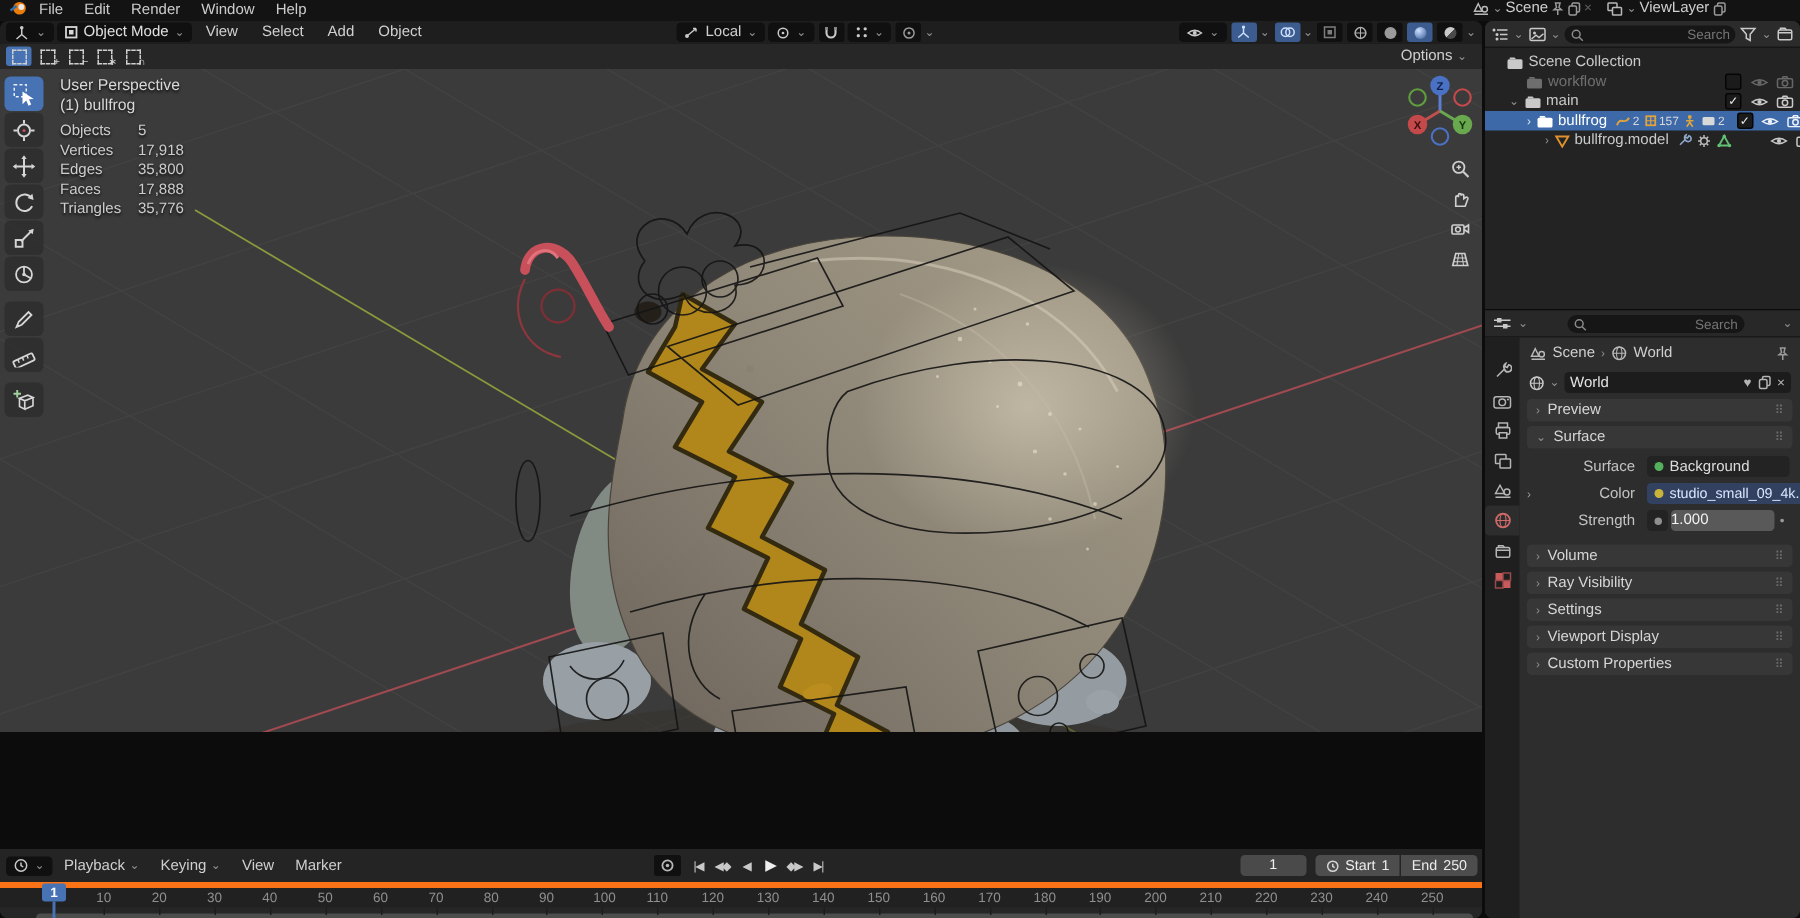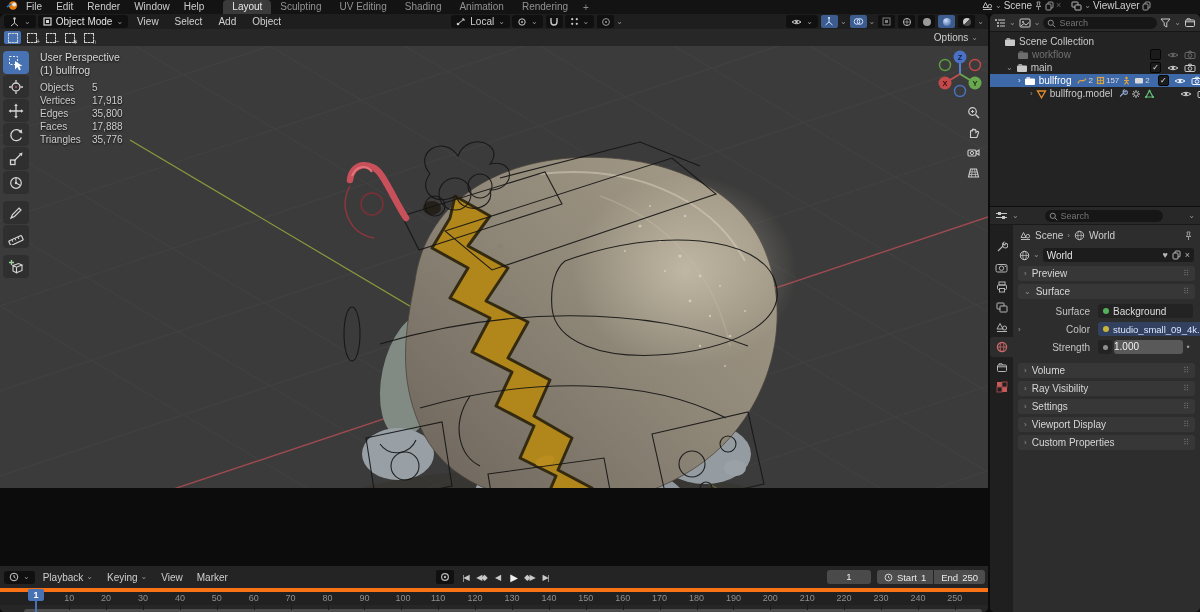--- a/index.html
+++ b/index.html
@@ -3,21 +3,21 @@
 <meta charset="utf-8">
 <style>
   html,body{margin:0;padding:0;background:#000;}
   #app{position:relative;width:1200px;height:612px;background:#0c0c0c;overflow:hidden;
        font-family:"Liberation Sans","DejaVu Sans",sans-serif;font-size:10px;color:#cfcfcf;
        -webkit-user-select:none;user-select:none;}
   .abs{position:absolute;}
   svg{display:block;}
   .ic{display:inline-flex;align-items:center;justify-content:center;flex:0 0 auto;}
   .chev{color:#8f8f8f;font-size:8px;line-height:1;}
-  input{outline:none;border:none;}
+  input{outline:none;border:none;text-align:right;}
 
   
   #topbar{left:0;top:0;width:1200px;height:14px;background:#131313;display:flex;align-items:flex-start;padding:0 6px;box-sizing:border-box;}
   .menu-item{padding:0 7px;line-height:14px;color:#cccccc;font-size:10px;}
   #tabs{display:flex;align-items:flex-end;height:14px;margin-left:12px;}
   .tab{padding:1px 9px 1px;color:#929292;border-radius:4px 4px 0 0;line-height:12px;font-size:10px;}
   .tab.active{background:#3a3a3a;color:#e8e8e8;}
   .tab-add{color:#8b8b8b;padding:0 6px;}
   #topbar-right{margin-left:auto;display:flex;align-items:center;gap:2px;width:212px;}
   .tb-chip{display:flex;align-items:center;gap:3px;}
@@ -132,29 +132,20 @@
           <circle cx="7" cy="5.5" r="4.2" fill="#e87d0d"></circle>
           <circle cx="8.2" cy="4.6" r="2" fill="#e8e8e8"></circle>
           <path d="M1,7 L5,4" stroke="#2a6fb3" stroke-width="1.6" fill="none"></path>
         </svg>
     </span>
     <span class="menu-item">File</span>
     <span class="menu-item">Edit</span>
     <span class="menu-item">Render</span>
     <span class="menu-item">Window</span>
     <span class="menu-item">Help</span>
-    <div id="tabs">
-      <span class="tab active">Layout</span>
-      <span class="tab">Sculpting</span>
-      <span class="tab">UV Editing</span>
-      <span class="tab">Shading</span>
-      <span class="tab">Animation</span>
-      <span class="tab">Rendering</span>
-      <span class="tab tab-add">+</span>
-    </div>
     <div id="topbar-right">
       <span class="ic">
         <svg width="11" height="10" viewBox="0 0 11 10">
             <path d="M3.5,1.5 L6,6.5 H1 Z" fill="none" stroke="#b9b9b9"></path>
             <circle cx="7.8" cy="5.2" r="1.8" fill="none" stroke="#b9b9b9"></circle>
             <path d="M1,8.5 H10" stroke="#b9b9b9"></path>
           </svg>
       </span>
       <span class="chev">⌄</span>
       <span class="tb-chip lbl">Scene</span>

